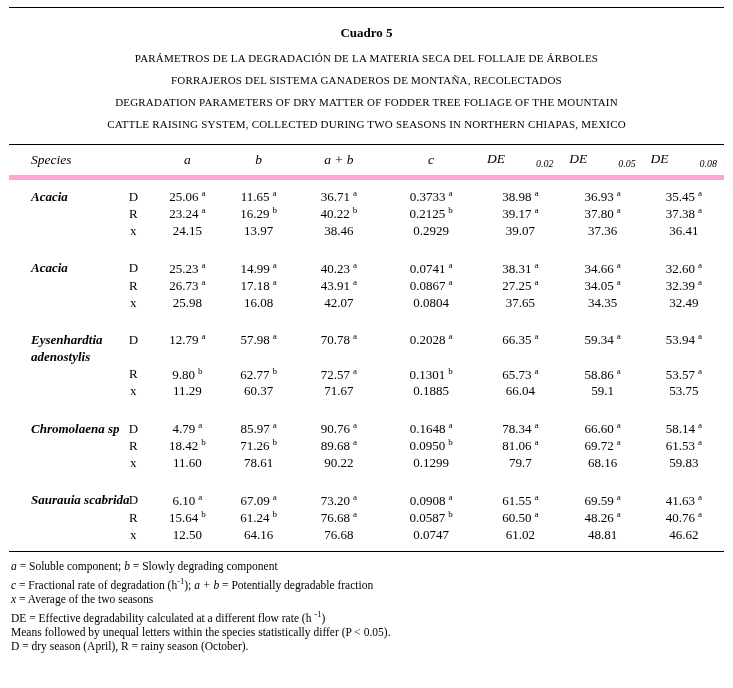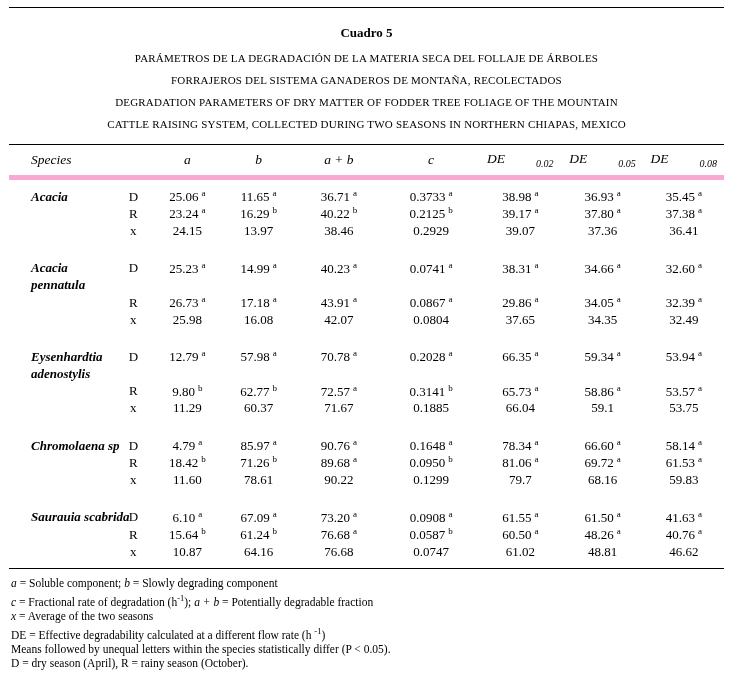--- a/index.html
+++ b/index.html
@@ -130,38 +130,27 @@
           <td class="season">D</td>
           <td class="val"><span>25.23</span><sup>a</sup></td>
           <td class="val"><span>14.99</span><sup>a</sup></td>
           <td class="val"><span>40.23</span><sup>a</sup></td>
           <td class="val"><span>0.0741</span><sup>a</sup></td>
           <td class="val"><span>38.31</span><sup>a</sup></td>
           <td class="val"><span>34.66</span><sup>a</sup></td>
           <td class="val"><span>32.60</span><sup>a</sup></td>
         </tr>
         <tr>
-          <td class="species">pennatula</td>
-          <td class="season"></td>
-          <td class="val"></td>
-          <td class="val"></td>
-          <td class="val"></td>
-          <td class="val"></td>
-          <td class="val"></td>
-          <td class="val"></td>
-          <td class="val"></td>
-        </tr>
-        <tr>
           <td class="species"></td>
           <td class="season">R</td>
           <td class="val"><span>26.73</span><sup>a</sup></td>
           <td class="val"><span>17.18</span><sup>a</sup></td>
           <td class="val"><span>43.91</span><sup>a</sup></td>
           <td class="val"><span>0.0867</span><sup>a</sup></td>
-          <td class="val"><span>29.86</span><sup>a</sup></td>
+          <td class="val"><span>27.25</span><sup>a</sup></td>
           <td class="val"><span>34.05</span><sup>a</sup></td>
           <td class="val"><span>32.39</span><sup>a</sup></td>
         </tr>
         <tr>
           <td class="species"></td>
           <td class="season">x</td>
           <td class="val"><span>25.98</span></td>
           <td class="val"><span>16.08</span></td>
           <td class="val"><span>42.07</span></td>
           <td class="val"><span>0.0804</span></td>
@@ -193,21 +182,21 @@
           <td class="val"></td>
           <td class="val"></td>
           <td class="val"></td>
         </tr>
         <tr>
           <td class="species"></td>
           <td class="season">R</td>
           <td class="val"><span>9.80</span><sup>b</sup></td>
           <td class="val"><span>62.77</span><sup>b</sup></td>
           <td class="val"><span>72.57</span><sup>a</sup></td>
-          <td class="val"><span>0.3141</span><sup>b</sup></td>
+          <td class="val"><span>0.1301</span><sup>b</sup></td>
           <td class="val"><span>65.73</span><sup>a</sup></td>
           <td class="val"><span>58.86</span><sup>a</sup></td>
           <td class="val"><span>53.57</span><sup>a</sup></td>
         </tr>
         <tr>
           <td class="species"></td>
           <td class="season">x</td>
           <td class="val"><span>11.29</span></td>
           <td class="val"><span>60.37</span></td>
           <td class="val"><span>71.67</span></td>
@@ -256,38 +245,38 @@
           <td colspan="9" style="height: 20px;"></td>
         </tr>
         <tr>
           <td class="species">Saurauia scabrida</td>
           <td class="season">D</td>
           <td class="val"><span>6.10</span><sup>a</sup></td>
           <td class="val"><span>67.09</span><sup>a</sup></td>
           <td class="val"><span>73.20</span><sup>a</sup></td>
           <td class="val"><span>0.0908</span><sup>a</sup></td>
           <td class="val"><span>61.55</span><sup>a</sup></td>
-          <td class="val"><span>61.50</span><sup>a</sup></td>
+          <td class="val"><span>69.59</span><sup>a</sup></td>
           <td class="val"><span>41.63</span><sup>a</sup></td>
         </tr>
         <tr>
           <td class="species"></td>
           <td class="season">R</td>
           <td class="val"><span>15.64</span><sup>b</sup></td>
           <td class="val"><span>61.24</span><sup>b</sup></td>
           <td class="val"><span>76.68</span><sup>a</sup></td>
           <td class="val"><span>0.0587</span><sup>b</sup></td>
           <td class="val"><span>60.50</span><sup>a</sup></td>
           <td class="val"><span>48.26</span><sup>a</sup></td>
           <td class="val"><span>40.76</span><sup>a</sup></td>
         </tr>
         <tr>
           <td class="species"></td>
           <td class="season">x</td>
-          <td class="val"><span>10.87</span></td>
+          <td class="val"><span>12.50</span></td>
           <td class="val"><span>64.16</span></td>
           <td class="val"><span>76.68</span></td>
           <td class="val"><span>0.0747</span></td>
           <td class="val"><span>61.02</span></td>
           <td class="val"><span>48.81</span></td>
           <td class="val"><span>46.62</span></td>
         </tr>
         <tr class="spacer">
           <td colspan="9" style="height: 8px;"></td>
         </tr>

